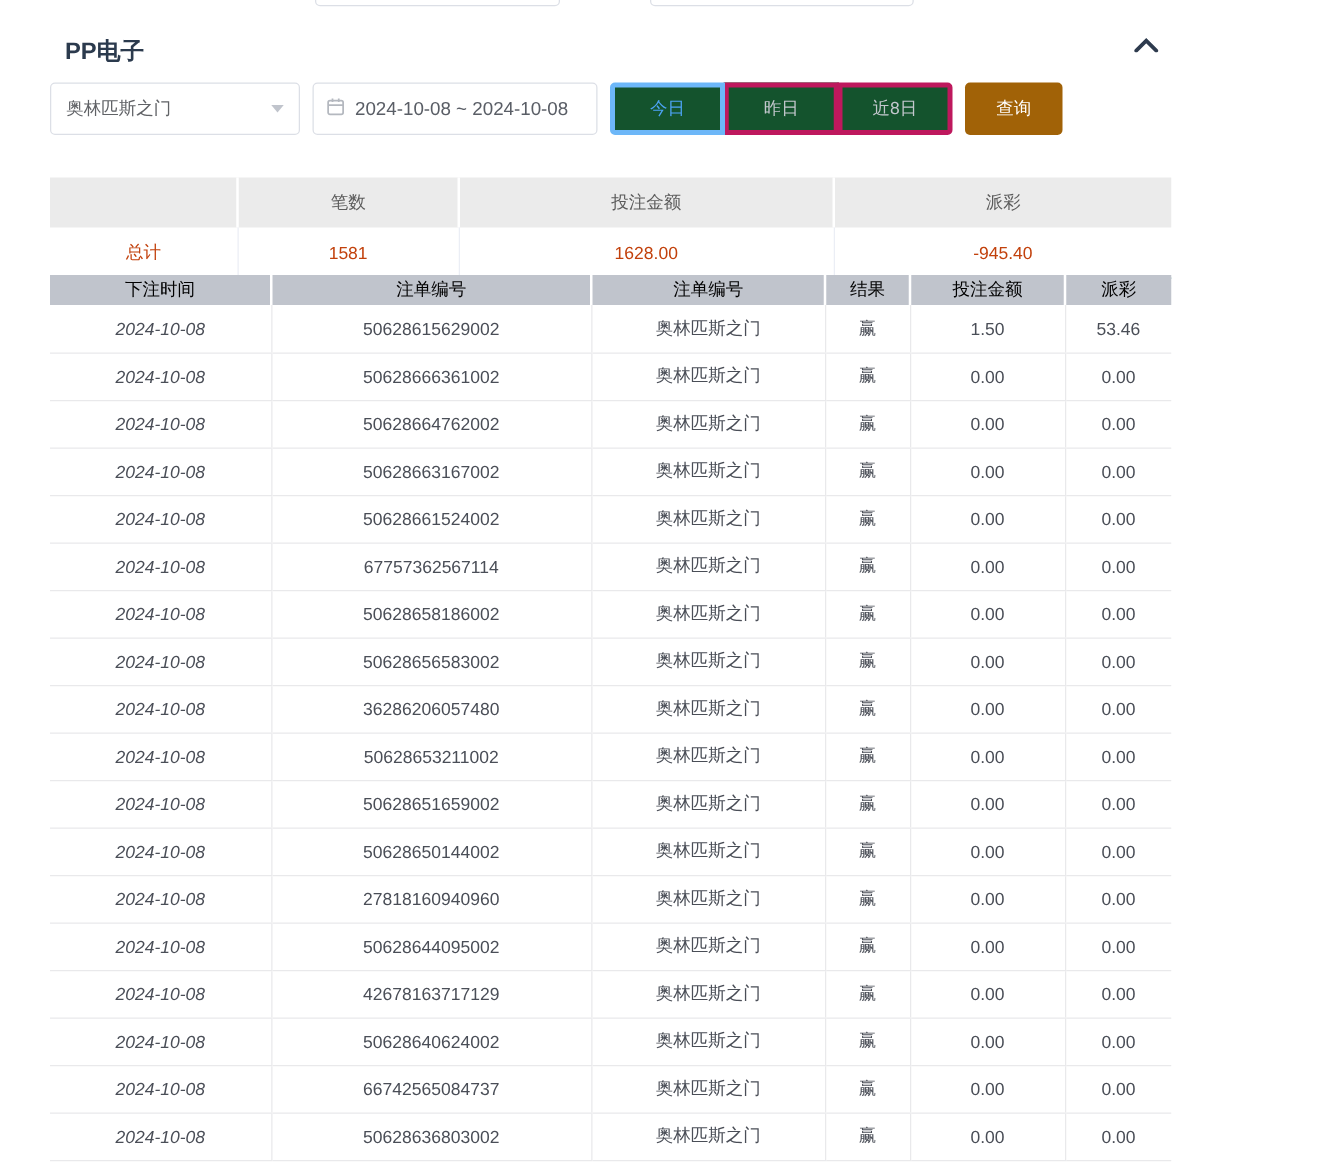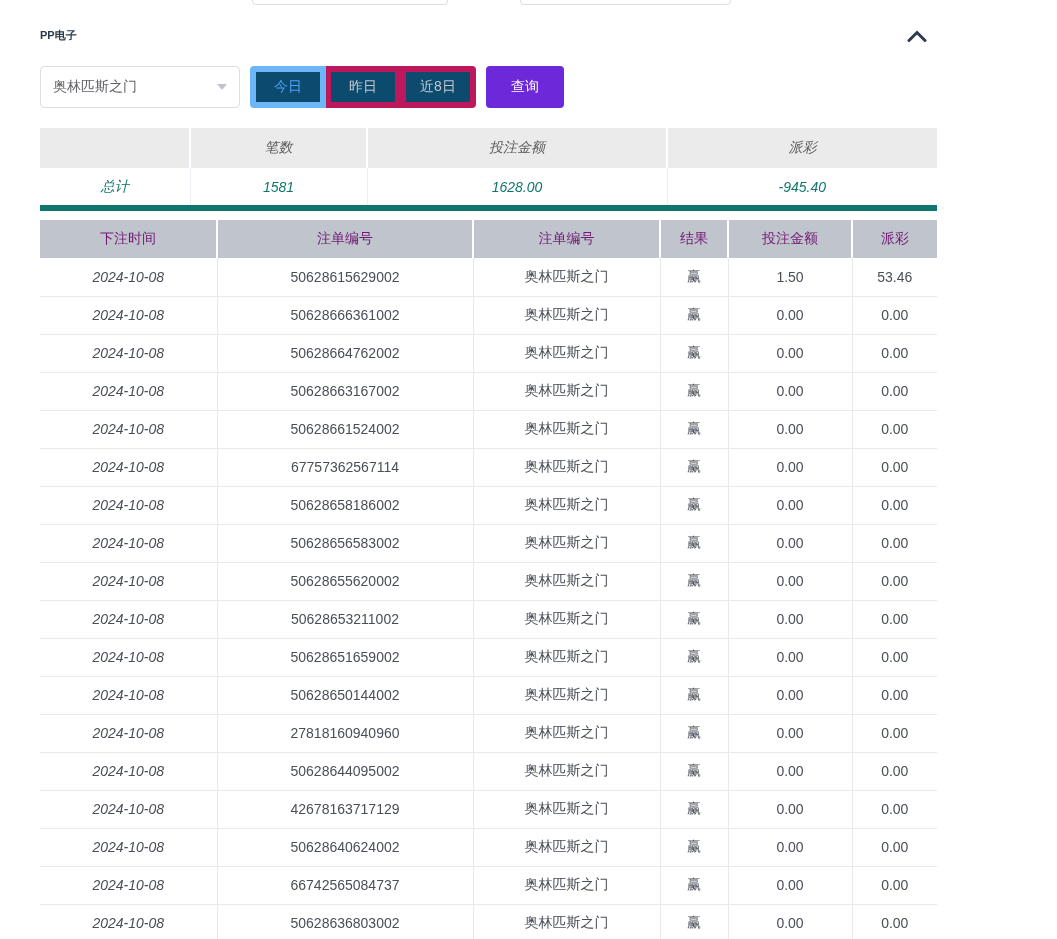--- a/index.html
+++ b/index.html
@@ -20,23 +20,23 @@
     border: 1px solid #dcdfe6;
     border-radius: 4px;
     background: #fff;
   }
   .partial-box.pb1 { left: 252px; width: 196px; }
   .partial-box.pb2 { left: 520px; width: 211px; }
 
   
   .section-title {
     position: absolute;
-    left: 40px;
+    left: 52px;
     top: 28px;
-    font-size: 11px;
+    font-size: 19px;
     font-weight: bold;
     color: #2b3a4d;
   }
   .collapse-btn {
     position: absolute;
     left: 901px;
     top: 26px;
     width: 32px;
     height: 22px;
     background: transparent;
@@ -84,24 +84,24 @@
     align-items: center;
     padding: 0 10px;
     font-size: 15px;
     color: #5a5e66;
     background: #fff;
     cursor: pointer;
   }
   .date-box .cal { margin-right: 8px; flex: 0 0 auto; }
   .qr-group { margin-left: 10px; display: flex; }
   .qr-btn {
-    width: 76px;
+    width: 92px;
     height: 42px;
-    background: #0c4a6e;
-    border: 6px solid #be185d;
+    background: #14532d;
+    border: 4px solid #be185d;
     color: #c3c7cd;
     font-size: 14px;
     margin-left: -1px;
     cursor: pointer;
     font-family: inherit;
     position: relative;
   }
   .qr-btn:first-child { margin-left: 0; border-radius: 4px 0 0 4px; }
   .qr-btn:last-child { border-radius: 0 4px 4px 0; }
   .qr-btn.active { border-color: #6db7f8; color: #4da3f5; z-index: 2; }
@@ -122,44 +122,44 @@
     border-collapse: collapse;
     table-layout: fixed;
     width: 897px;
     font-size: 14px;
     text-align: center;
     color: #606266;
     position: absolute;
     left: 40px;
     background: #fff;
   }
-  .summary-table { top: 128px; font-style: italic; }
+  .summary-table { top: 142px; }
   .detail-table  { top: 220px; }
 
   .summary-table th {
     background: #ebebeb;
     height: 40px;
     font-weight: normal;
     color: #5b5b5b;
     border-left: 2px solid #ffffff;
   }
   .summary-table th:first-child { border-left: none; }
   .summary-table td {
     height: 40px;
-    border-bottom: 6px solid #0f766e;
+    border-bottom: 1px solid #0f766e;
     border-left: 1px solid #ebeef5;
-    color: #0f766e;
+    color: #c2410c;
   }
   .summary-table td:first-child { border-left: none; }
   .neg { color: #f56c6c; margin-top: 14px; }
 
   .detail-table th {
     background: #c0c4cc;
-    color: #701a75;
-    height: 38px;
+    color: #000000;
+    height: 24px;
     font-weight: normal;
     border-left: 2px solid #ffffff;
   }
   .detail-table th:first-child { border-left: none; }
   .detail-table td {
     height: 38px;
     border-bottom: 1px solid #e9e9eb;
     border-left: 1px solid #e9e9eb;
     color: #4a4e57;
   }
@@ -179,28 +179,39 @@
     </svg>
   </span>
 </button>
 
 <div class="filter-row">
   <div class="select-box">
     <span>奥林匹斯之门</span>
     <span class="caret-down"></span>
   </div>
 
+  <div class="date-box">
+    <span class="cal">
+      <svg width="15" height="15" viewBox="0 0 15 15">
+        <rect x="1.5" y="2.5" width="12" height="11" rx="1.5" fill="none" stroke="#b4b8bf" stroke-width="1.4"></rect>
+        <line x1="1.5" y1="6" x2="13.5" y2="6" stroke="#b4b8bf" stroke-width="1.4"></line>
+        <line x1="5" y1="0.8" x2="5" y2="3.6" stroke="#b4b8bf" stroke-width="1.4"></line>
+        <line x1="10" y1="0.8" x2="10" y2="3.6" stroke="#b4b8bf" stroke-width="1.4"></line>
+      </svg>
+    </span>
+    <span>2024-10-08 ~ 2024-10-08</span>
+  </div>
 
   <div class="qr-group">
       <button class="qr-btn active">今日</button>
       <button class="qr-btn">昨日</button>
       <button class="qr-btn">近8日</button>
     </div>
 
-  <button class="query-btn" style="background: #6d28d9;">查询</button>
+  <button class="query-btn" style="background: #a16207;">查询</button>
 </div>
 
 <table class="summary-table">
   <colgroup>
       <col style="width:150px">
       <col style="width:177px">
       <col style="width:300px">
       <col style="width:270px">
     </colgroup>
   <thead>
@@ -300,21 +311,21 @@
       <tr>
         <td>2024-10-08</td>
         <td>50628656583002</td>
         <td>奥林匹斯之门</td>
         <td>赢</td>
         <td>0.00</td>
         <td>0.00</td>
       </tr>
       <tr>
         <td>2024-10-08</td>
-        <td>50628655620002</td>
+        <td>36286206057480</td>
         <td>奥林匹斯之门</td>
         <td>赢</td>
         <td>0.00</td>
         <td>0.00</td>
       </tr>
       <tr>
         <td>2024-10-08</td>
         <td>50628653211002</td>
         <td>奥林匹斯之门</td>
         <td>赢</td>

